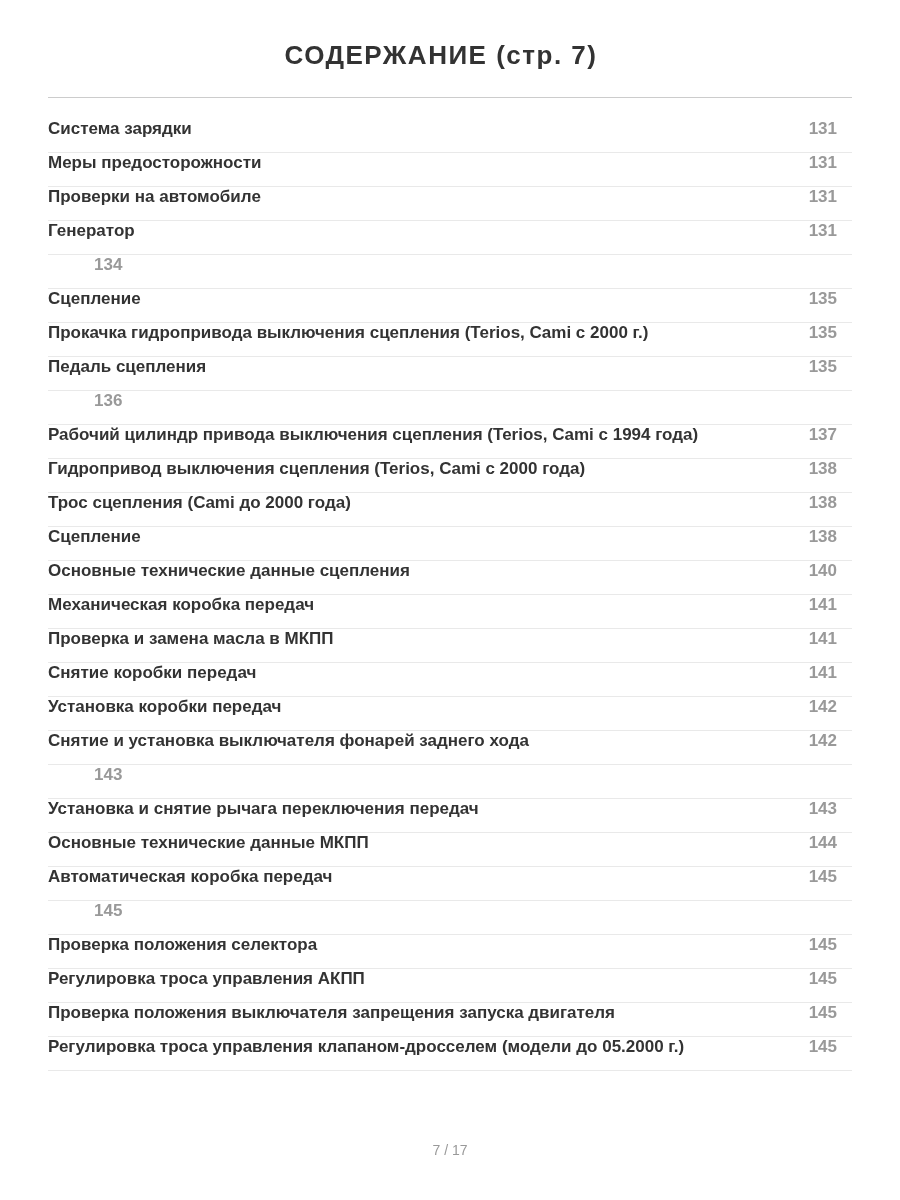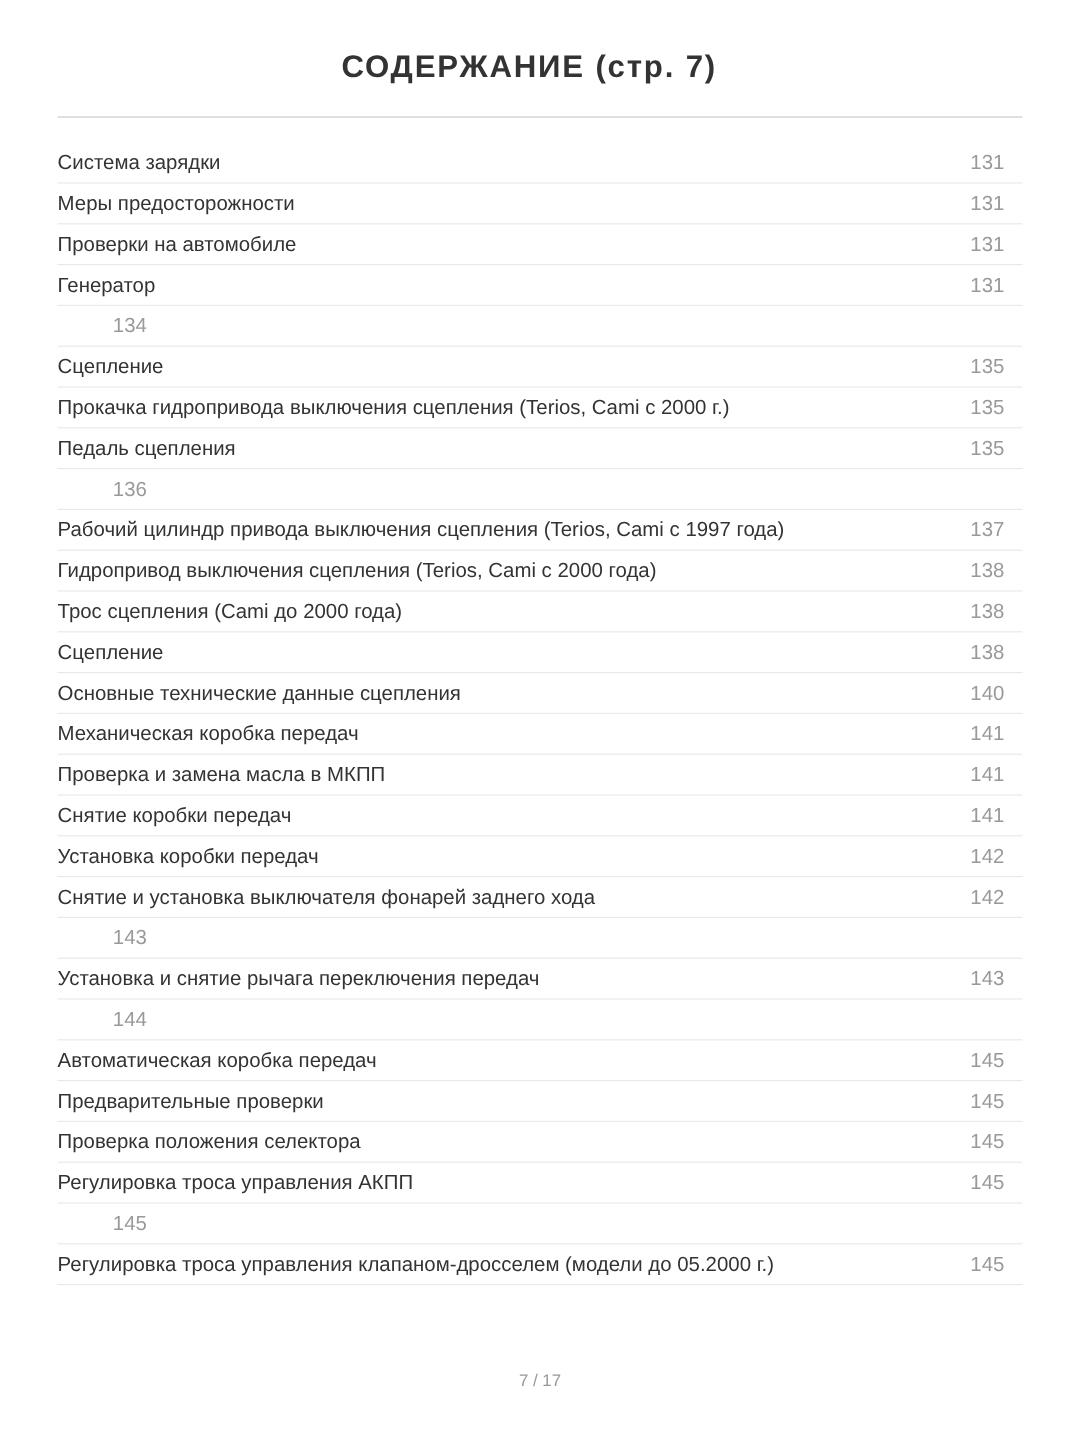--- a/index.html
+++ b/index.html
@@ -30,22 +30,22 @@
     margin: 27px 48px 0 48px;
   }
   .toc-list {
     margin: 0 48px;
     padding-top: 21px;
   }
   .toc-row {
     height: 34px;
     display: flex;
     justify-content: space-between;
-    align-items: center;
     border-bottom: 1px solid #e9e9e9;
+    font-weight: bold;
   }
   .toc-label {
     font-size: 17px;
     color: #333333;
     white-space: nowrap;
   }
   .toc-num {
     font-size: 17px;
     color: #999999;
     padding-right: 15px;
@@ -105,21 +105,21 @@
   <div class="toc-row">
     <span class="toc-label">Педаль сцепления</span>
     <span class="toc-num">135</span>
   </div>
 
   <div class="toc-row">
     <span class="toc-num">136</span>
   </div>
 
   <div class="toc-row">
-    <span class="toc-label">Рабочий цилиндр привода выключения сцепления (Terios, Cami с 1997 года)</span>
+    <span class="toc-label">Рабочий цилиндр привода выключения сцепления (Terios, Cami с 1994 года)</span>
     <span class="toc-num">137</span>
   </div>
 
   <div class="toc-row">
     <span class="toc-label">Гидропривод выключения сцепления (Terios, Cami с 2000 года)</span>
     <span class="toc-num">138</span>
   </div>
 
   <div class="toc-row">
     <span class="toc-label">Трос сцепления (Cami до 2000 года)</span>
@@ -164,44 +164,45 @@
   <div class="toc-row">
     <span class="toc-num">143</span>
   </div>
 
   <div class="toc-row">
     <span class="toc-label">Установка и снятие рычага переключения передач</span>
     <span class="toc-num">143</span>
   </div>
 
   <div class="toc-row">
+    <span class="toc-label">Основные технические данные МКПП</span>
     <span class="toc-num">144</span>
   </div>
 
   <div class="toc-row">
     <span class="toc-label">Автоматическая коробка передач</span>
     <span class="toc-num">145</span>
   </div>
 
   <div class="toc-row">
-    <span class="toc-label">Предварительные проверки</span>
     <span class="toc-num">145</span>
   </div>
 
   <div class="toc-row">
     <span class="toc-label">Проверка положения селектора</span>
     <span class="toc-num">145</span>
   </div>
 
   <div class="toc-row">
     <span class="toc-label">Регулировка троса управления АКПП</span>
     <span class="toc-num">145</span>
   </div>
 
   <div class="toc-row">
+    <span class="toc-label">Проверка положения выключателя запрещения запуска двигателя</span>
     <span class="toc-num">145</span>
   </div>
 
   <div class="toc-row">
     <span class="toc-label">Регулировка троса управления клапаном-дросселем (модели до 05.2000 г.)</span>
     <span class="toc-num">145</span>
   </div>
 </div>
   <div class="page-footer">7 / 17</div>
 </div>

